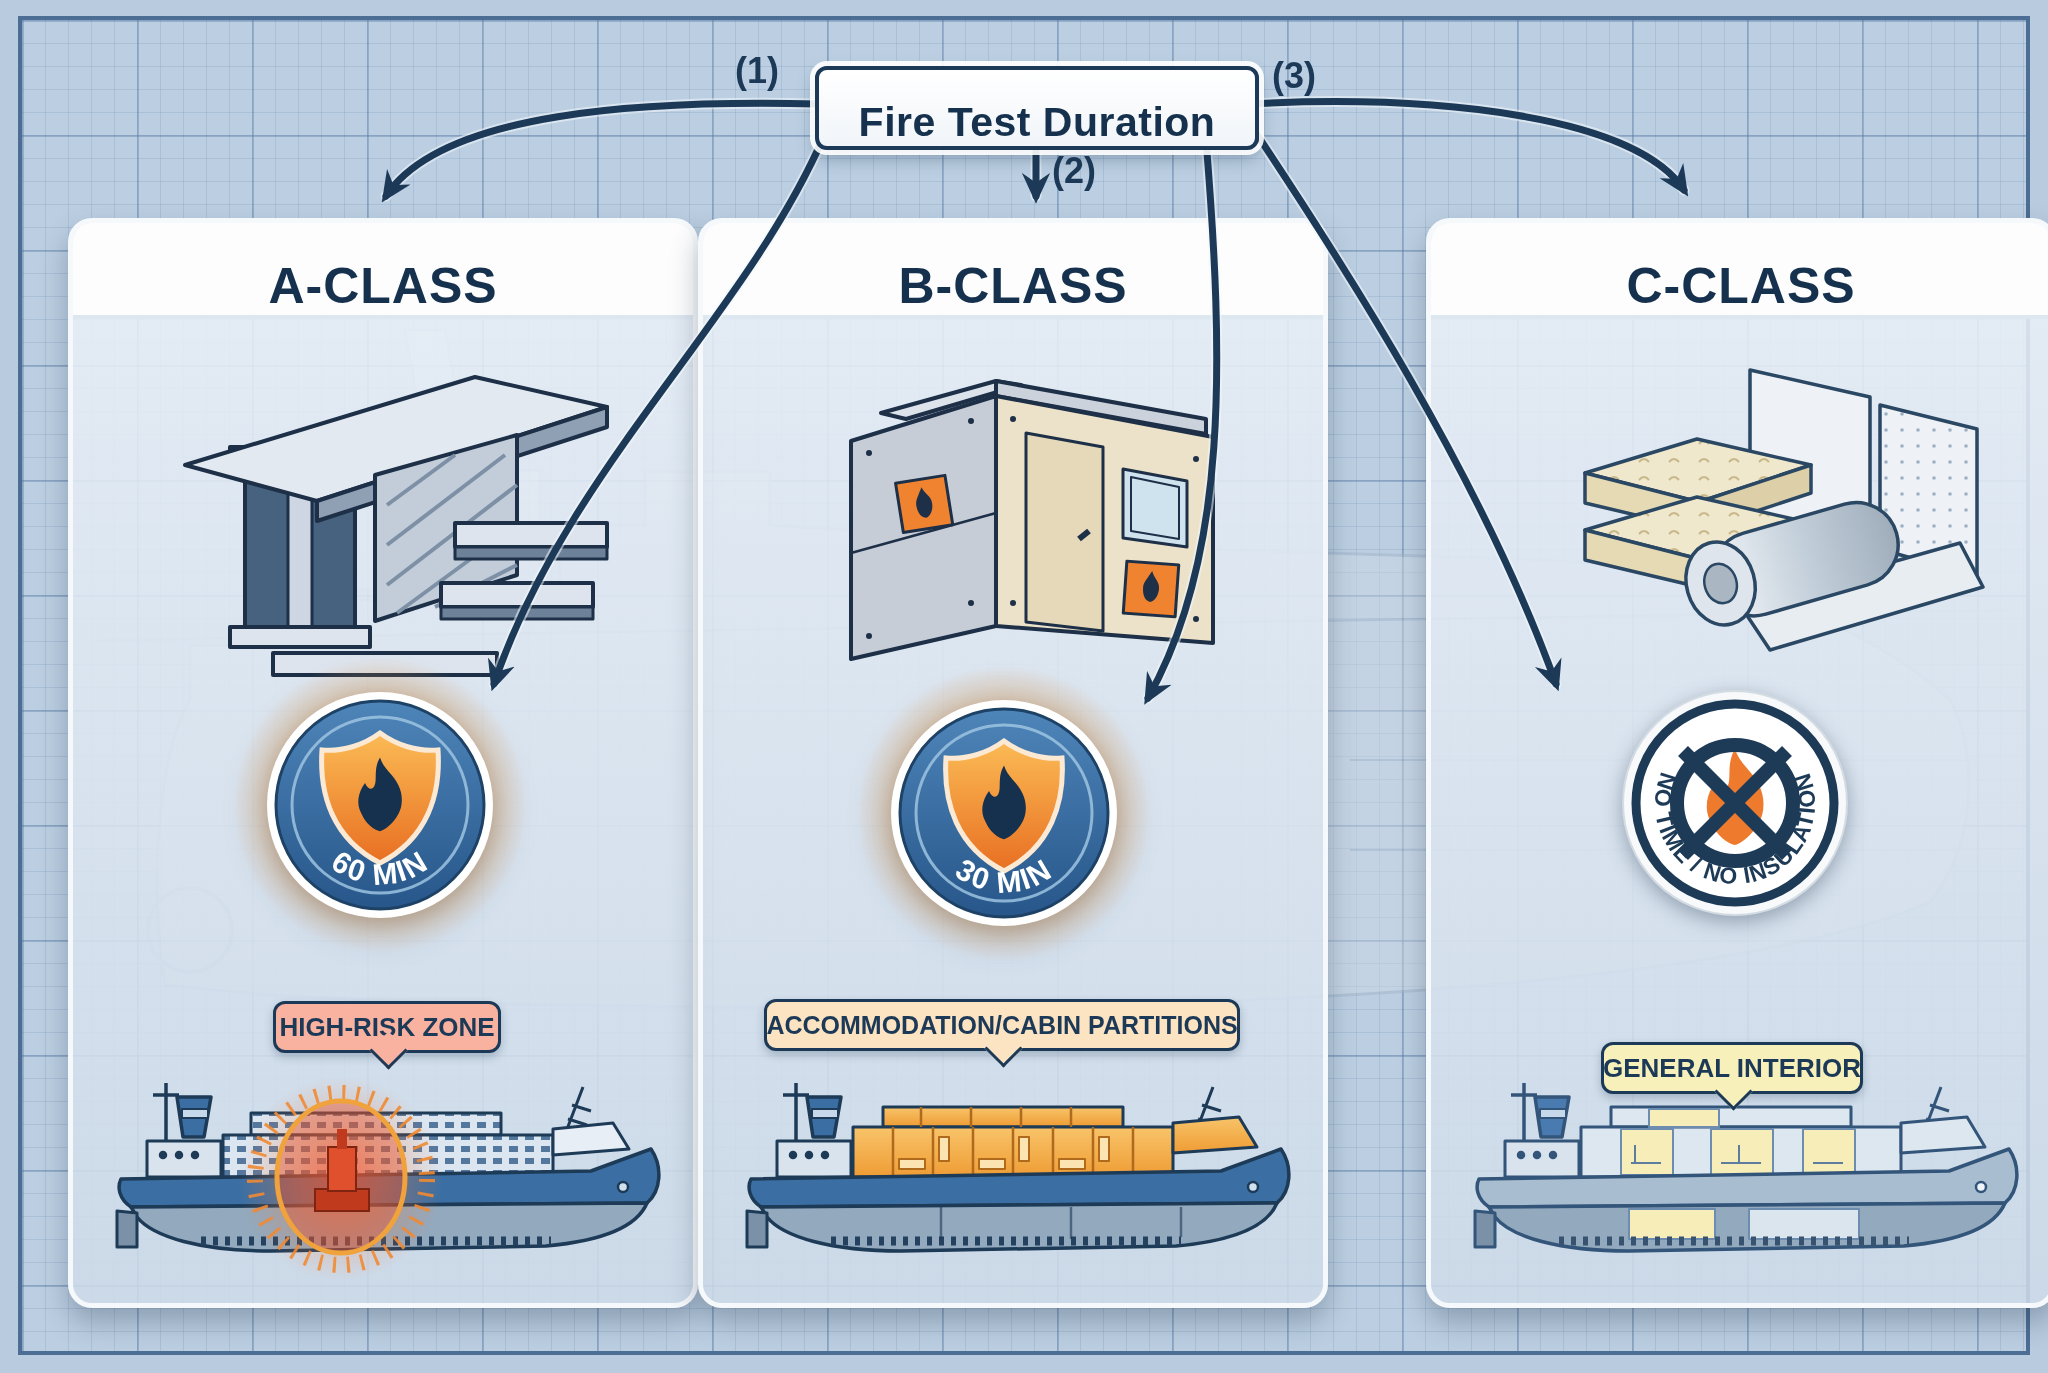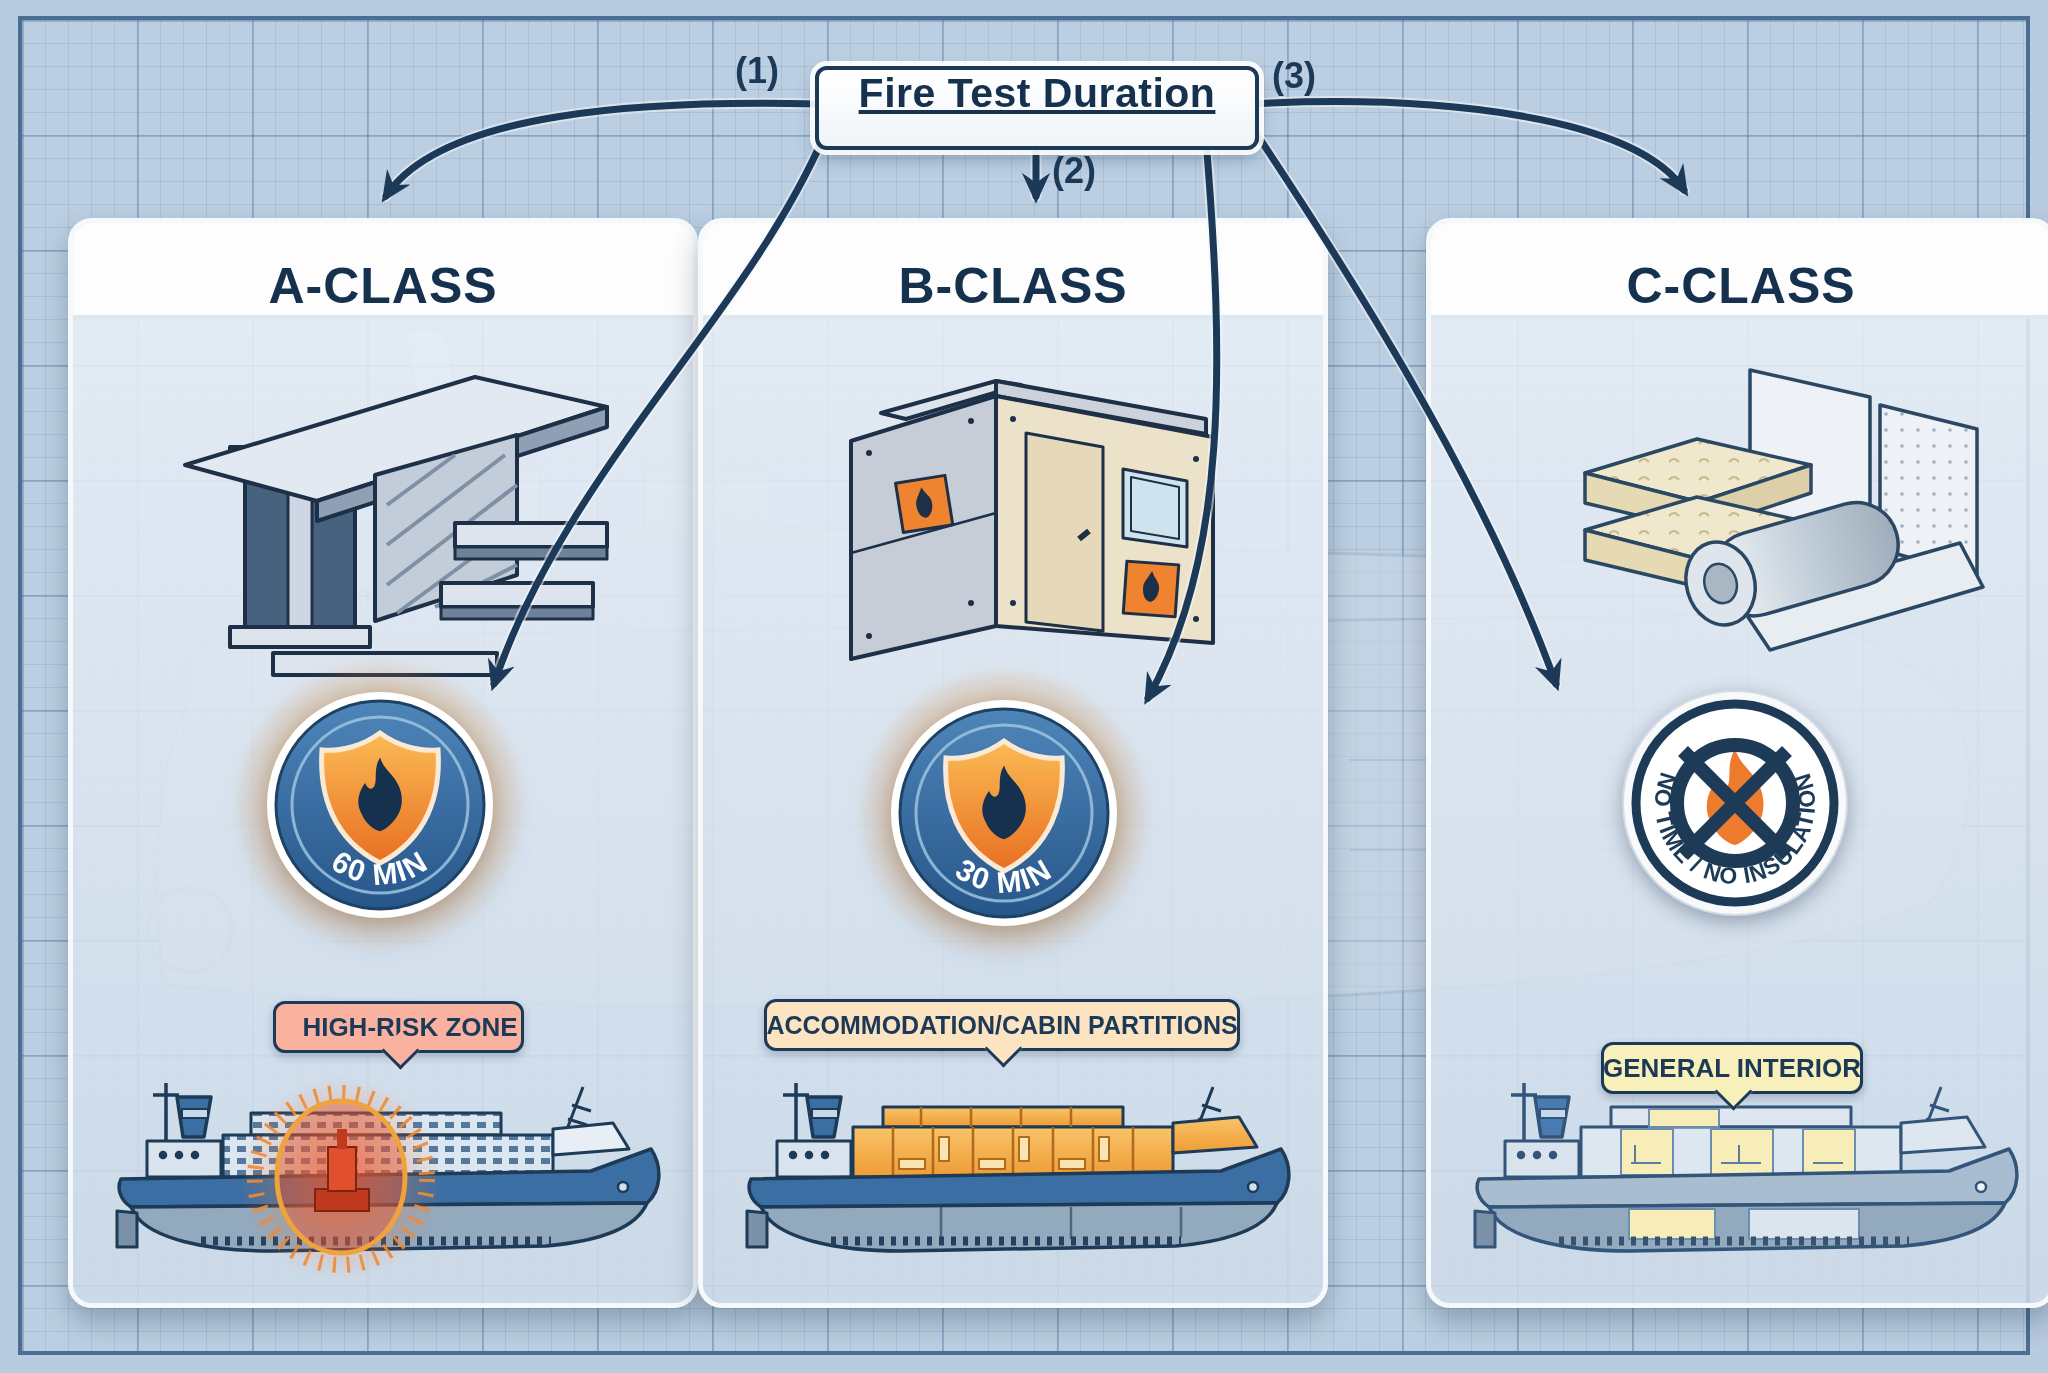--- a/index.html
+++ b/index.html
@@ -12,21 +12,21 @@
           linear-gradient(rgba(86,120,162,.38) 1.5px, transparent 1.5px),
           linear-gradient(90deg, rgba(86,120,162,.38) 1.5px, transparent 1.5px),
           linear-gradient(rgba(96,130,170,.20) 1px, transparent 1px),
           linear-gradient(90deg, rgba(96,130,170,.20) 1px, transparent 1px);
         background-size:115px 115px,115px 115px,23px 23px,23px 23px;}
   .silhouette{position:absolute;left:0;top:0;pointer-events:none;}
   
   .title-box{position:absolute;left:815px;top:66px;width:436px;height:76px;
         background:linear-gradient(#ffffff,#f1f5f9);border:4px solid #1c3a57;border-radius:12px;
         box-shadow:0 0 0 5px rgba(255,255,255,.9),0 8px 18px rgba(23,51,79,.35);
-        display:flex;align-items:flex-start;justify-content:center;z-index:50;text-decoration:underline;}
+        display:flex;align-items:flex-end;justify-content:center;z-index:50;}
   .title-box span{font-size:41px;font-weight:bold;letter-spacing:.5px;color:#15314e;}
   .conn-label{position:absolute;font-size:36px;font-weight:600;color:#1c3a57;z-index:45;}
   #arrows{position:absolute;left:0;top:0;z-index:40;pointer-events:none;}
   
   .panel{position:absolute;top:218px;width:620px;height:1080px;border-radius:24px;
         background:linear-gradient(180deg,rgba(235,241,248,.88),rgba(206,219,233,.86));
         border:5px solid #f6f9fb;box-shadow:0 14px 28px rgba(25,45,70,.30);z-index:20;}
   .panel-header{position:absolute;left:0;top:0;width:100%;height:92px;background:#fdfdfe;
         border-radius:19px 19px 0 0;border-bottom:4px solid #dde7f0;
         display:flex;align-items:flex-end;justify-content:center;}
@@ -35,21 +35,21 @@
   
   .badge{position:absolute;width:300px;height:300px;}
   .badge svg{filter:drop-shadow(0 6px 10px rgba(20,40,65,.35));}
   
   .callout{position:absolute;height:46px;border:3.5px solid #1c3a57;border-radius:12px;
         display:flex;align-items:center;justify-content:center;z-index:22;
         box-shadow:0 4px 8px rgba(23,51,79,.25);}
   .callout span{font-size:26px;font-weight:bold;color:#1c3a57;white-space:nowrap;}
   .callout .ptr{position:absolute;left:50%;bottom:-14px;width:24px;height:24px;margin-left:-12px;
         transform:rotate(45deg);border-right:3.5px solid #1c3a57;border-bottom:3.5px solid #1c3a57;}
-  .co-a{background:#f9b1a0;padding-left:23px;}.co-a .ptr{background:#f9b1a0;}
+  .co-a{background:#f9b1a0;}.co-a .ptr{background:#f9b1a0;}
   .co-b{background:#fce4c2;}.co-b .ptr{background:#fce4c2;}
   .co-c{background:#f7f0ba;margin-top:43px;}.co-c .ptr{background:#f7f0ba;}
   .ship{position:absolute;left:18px;top:848px;}
 </style>
 </head>
 <body>
 
 <div class="canvas">
 
   <svg width="0" height="0" style="position:absolute">

